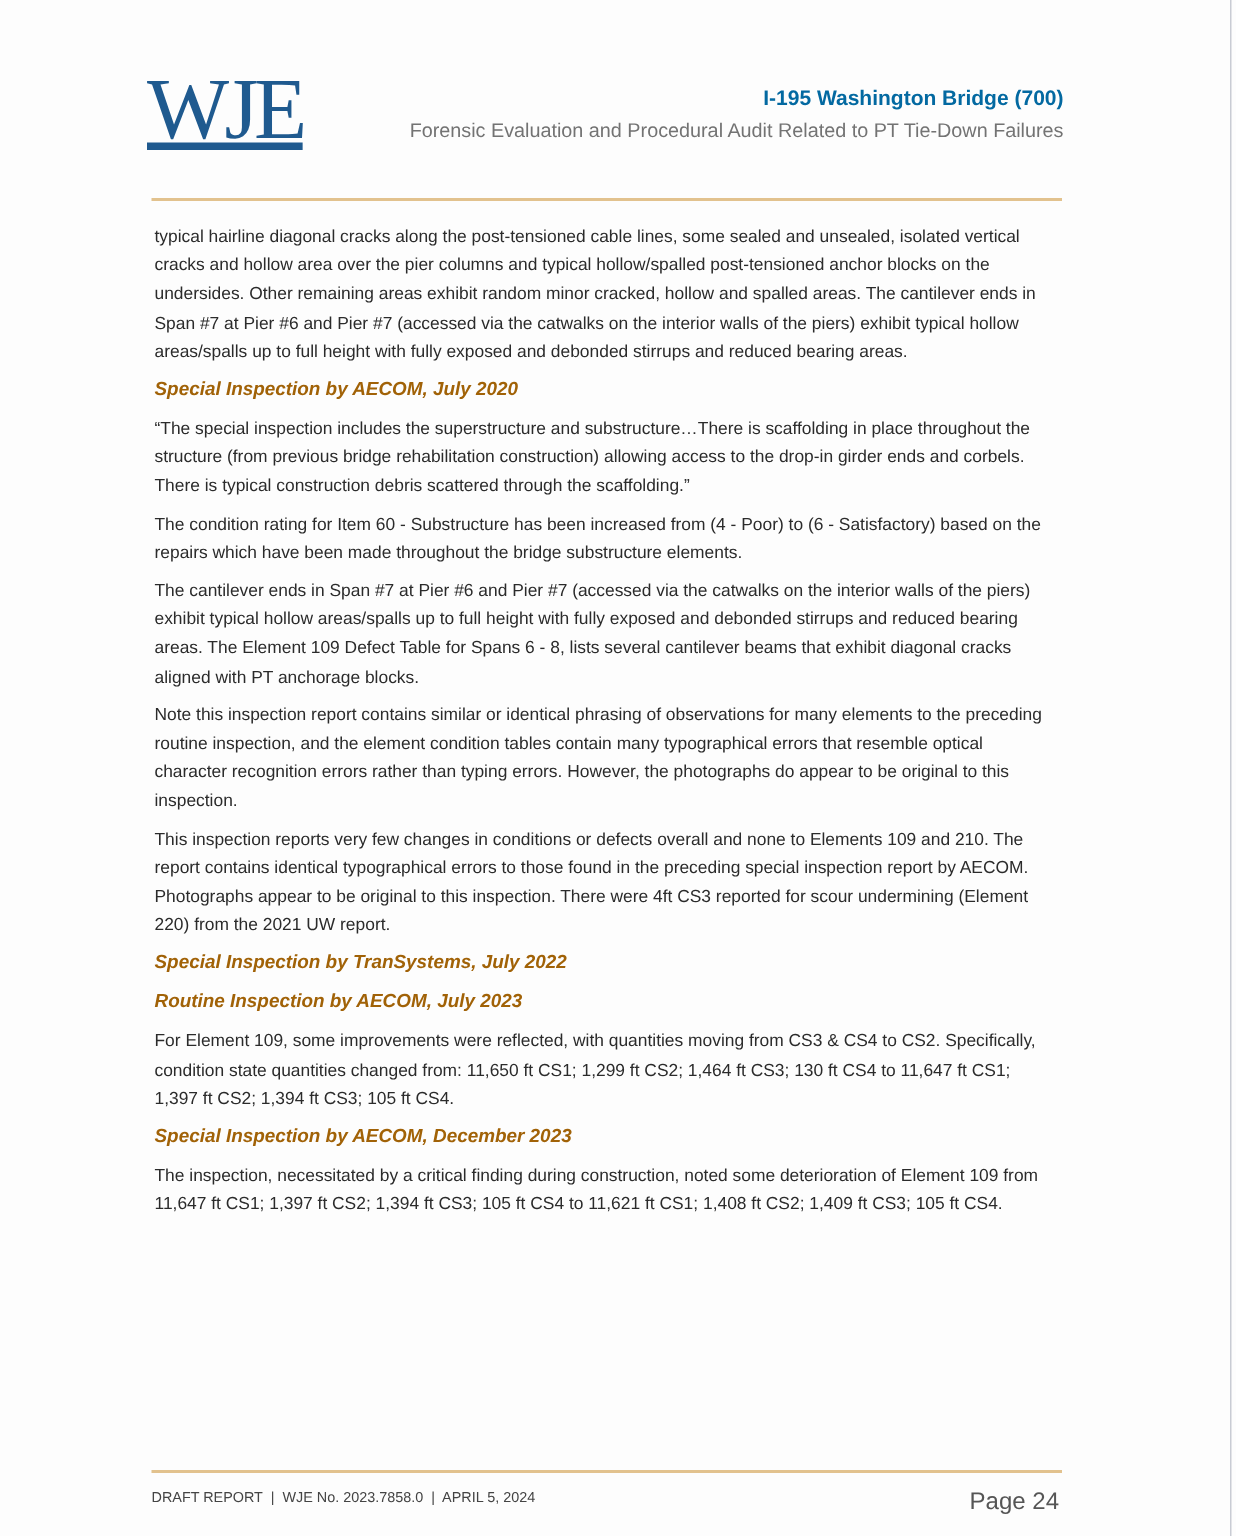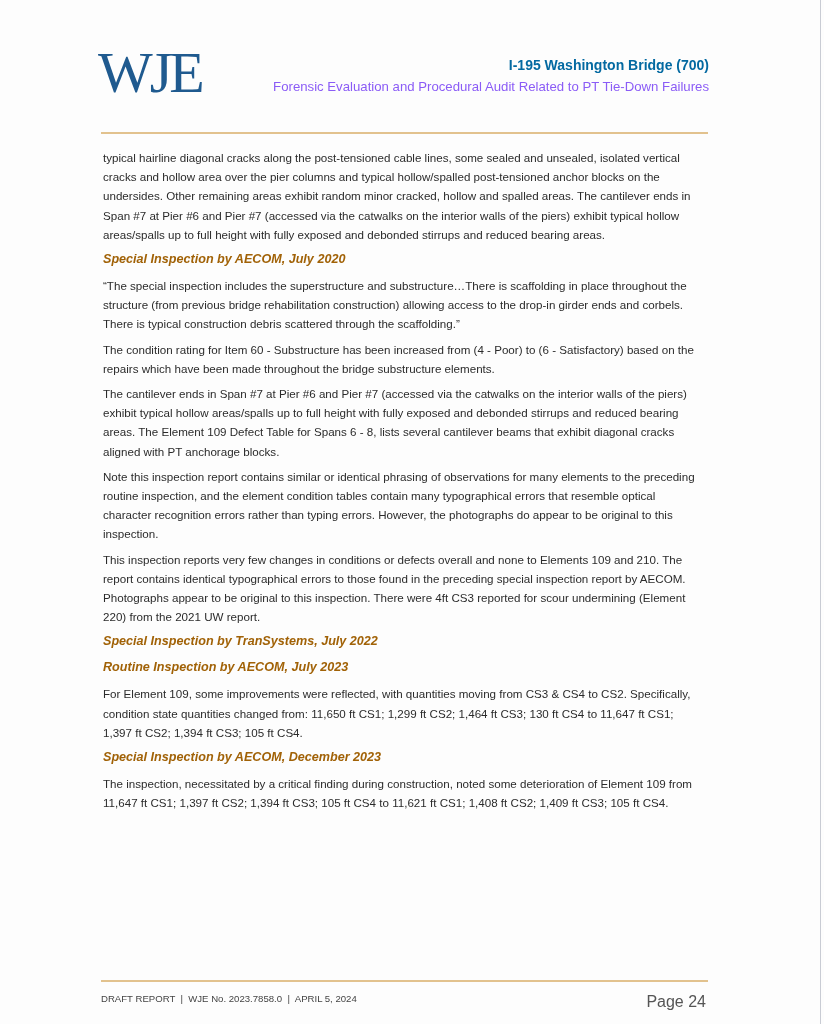--- a/index.html
+++ b/index.html
@@ -5,26 +5,27 @@
   html, body { margin: 0; padding: 0; }
   body {
     width: 824px; height: 1024px; background: #fdfdfd; position: relative; overflow: hidden;
     font-family: "Liberation Sans", sans-serif; color: #2a2a2a;
   }
   .page-edge { position: absolute; left: 820px; top: 0; width: 1px; height: 1024px; background: #c9ccd4; }
   .logo {
     position: absolute; left: 98px; top: 44px;
     font-family: "Liberation Serif", serif; font-size: 58px; color: #1f5a8f; letter-spacing: -3px;
     line-height: 1;
+    text-decoration: underline;
   }
   .hdr-title {
     position: absolute; right: 115px; top: 57px; font-size: 14px; font-weight: bold; color: #0369a1;
   }
   .hdr-sub {
-    position: absolute; right: 115px; top: 79px; font-size: 13.2px; color: #8b5cf6;
+    position: absolute; right: 115px; top: 79px; font-size: 13.2px; color: #737373;
   }
   .rule { position: absolute; left: 101px; width: 607px; height: 2px; background: #e2c28e; }
   .rule.top { top: 132px; }
   .rule.bottom { top: 980px; height: 1.5px; }
   .content {
     position: absolute; left: 103px; top: 148px; width: 612px;
     font-size: 11.6px; line-height: 19.2px; color: #2b2b2b;
   }
   .content p { margin: 0 15px 6px 0; }
   .content h2 {

